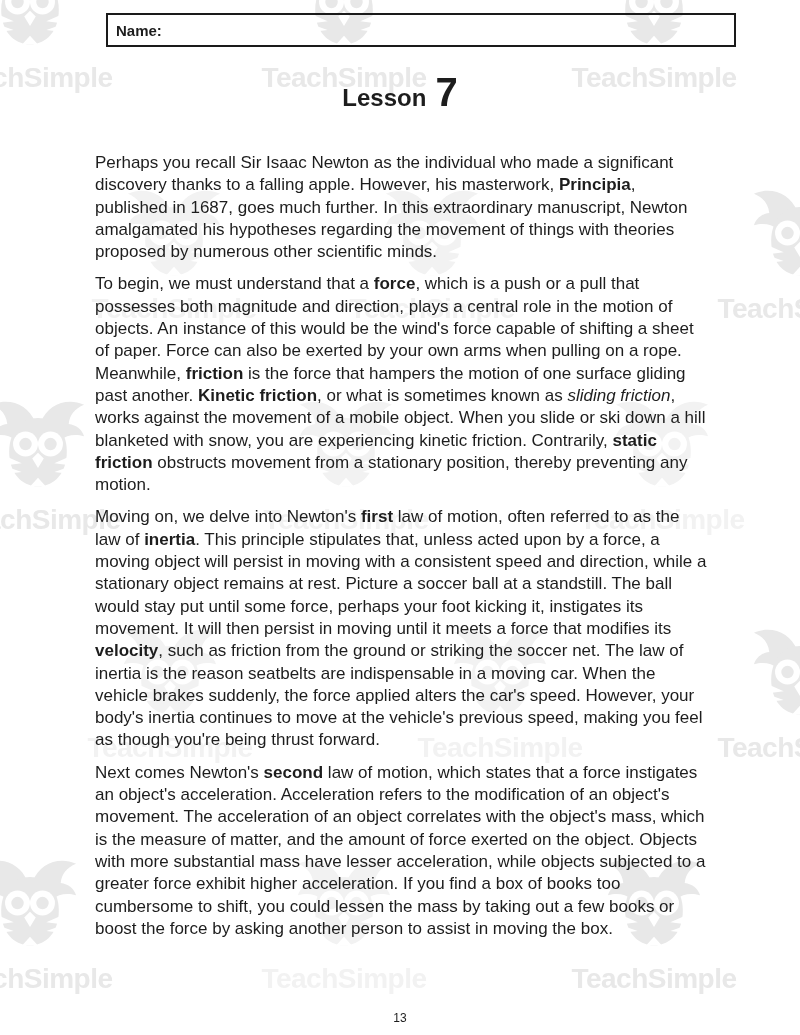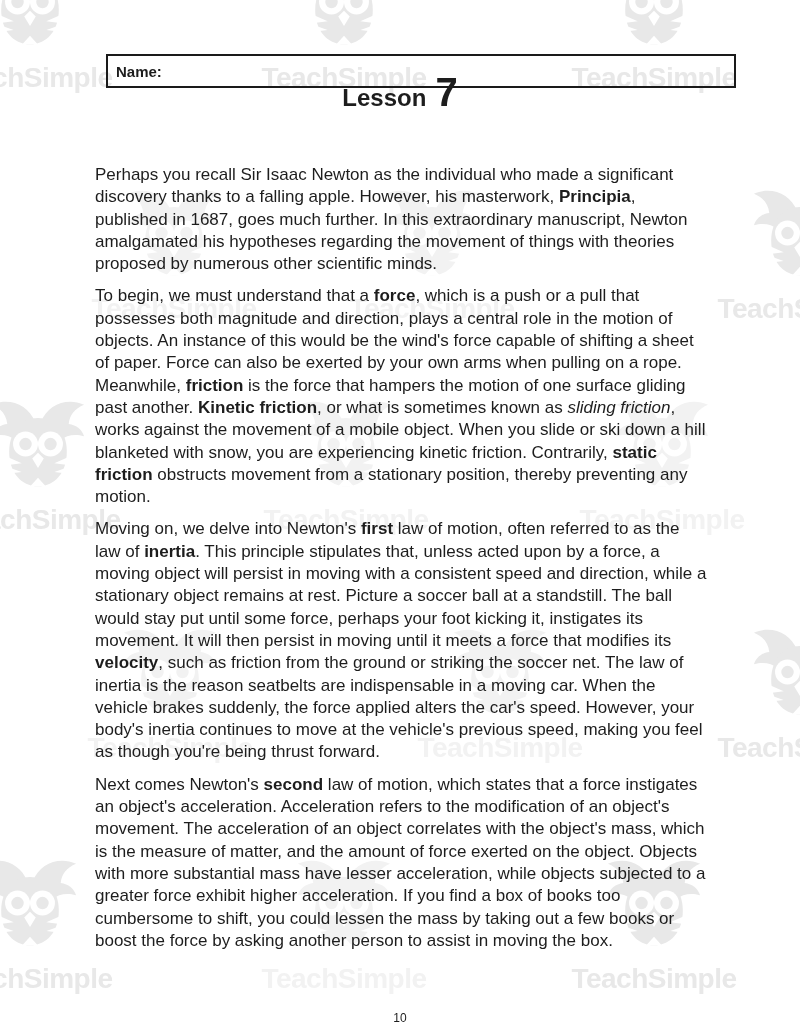--- a/index.html
+++ b/index.html
@@ -18,35 +18,35 @@
     font-size:28px;font-weight:bold;letter-spacing:-0.5px;
     line-height:1;margin-top:13px;white-space:nowrap;
   }
   .wm-strong{color:#e8e8e8;}
   .wm-faint{color:#f2f2f2;}
   
   .content{position:absolute;inset:0;z-index:1;color:#1d1d1d;}
   .name-box{
     position:absolute;left:106px;top:13px;width:630px;height:34px;
     border:2px solid #1a1a1a;background:transparent;
-    display:flex;align-items:center;box-sizing:border-box;margin-top:41px;
+    display:flex;align-items:center;box-sizing:border-box;
   }
   .name-label{font-weight:bold;font-size:15px;padding-left:8px;}
   .title{
     position:absolute;top:54px;left:0;right:0;margin:16px;
     text-align:center;font-weight:bold;line-height:1.1;
   }
   .title .lesson-word{font-size:24px;}
   .title .lesson-num{font-size:40px;margin-left:9px;}
   .subtitle{
     position:absolute;top:103px;left:0;right:0;margin:0;
     text-align:center;font-weight:bold;font-size:28px;line-height:1.15;
   }
   .body-text{
-    position:absolute;top:164px;left:95px;width:614px;
+    position:absolute;top:152px;left:95px;width:614px;
     font-size:17px;line-height:22.3px;text-align:left;
   }
   .body-text p{margin:0 0 10px 0;}
   .body-text strong{font-weight:bold;}
   .body-text em{}
   .page-number{
     position:absolute;top:1011px;left:0;right:0;
     text-align:center;font-size:12px;
   }
 </style>
@@ -337,16 +337,16 @@
     <h1 class="title"><span class="lesson-word">Lesson</span><span class="lesson-num">7</span></h1>
 
 
     <div class="body-text" id="paragraphs">
         <p><span>Perhaps you recall Sir Isaac Newton as the individual who made a significant discovery thanks to a falling apple. However, his masterwork, </span><strong>Principia</strong><span>, published in 1687, goes much further. In this extraordinary manuscript, Newton amalgamated his hypotheses regarding the movement of things with theories proposed by numerous other scientific minds.</span></p>
         <p><span>To begin, we must understand that a </span><strong>force</strong><span>, which is a push or a pull that possesses both magnitude and direction, plays a central role in the motion of objects. An instance of this would be the wind's force capable of shifting a sheet of paper. Force can also be exerted by your own arms when pulling on a rope. Meanwhile, </span><strong>friction</strong><span> is the force that hampers the motion of one surface gliding past another. </span><strong>Kinetic friction</strong><span>, or what is sometimes known as </span><em>sliding friction</em><span>, works against the movement of a mobile object. When you slide or ski down a hill blanketed with snow, you are experiencing kinetic friction. Contrarily, </span><strong>static friction</strong><span> obstructs movement from a stationary position, thereby preventing any motion.</span></p>
         <p><span>Moving on, we delve into Newton's </span><strong>first</strong><span> law of motion, often referred to as the law of </span><strong>inertia</strong><span>. This principle stipulates that, unless acted upon by a force, a moving object will persist in moving with a consistent speed and direction, while a stationary object remains at rest. Picture a soccer ball at a standstill. The ball would stay put until some force, perhaps your foot kicking it, instigates its movement. It will then persist in moving until it meets a force that modifies its </span><strong>velocity</strong><span>, such as friction from the ground or striking the soccer net. The law of inertia is the reason seatbelts are indispensable in a moving car. When the vehicle brakes suddenly, the force applied alters the car's speed. However, your body's inertia continues to move at the vehicle's previous speed, making you feel as though you're being thrust forward.</span></p>
         <p><span>Next comes Newton's </span><strong>second</strong><span> law of motion, which states that a force instigates an object's acceleration. Acceleration refers to the modification of an object's movement. The acceleration of an object correlates with the object's mass, which is the measure of matter, and the amount of force exerted on the object. Objects with more substantial mass have lesser acceleration, while objects subjected to a greater force exhibit higher acceleration. If you find a box of books too cumbersome to shift, you could lessen the mass by taking out a few books or boost the force by asking another person to assist in moving the box.</span></p>
       </div>
 
-    <div class="page-number">10</div>
+    <div class="page-number">13</div>
 
   </div>
 </div>
 
 </body></html>

